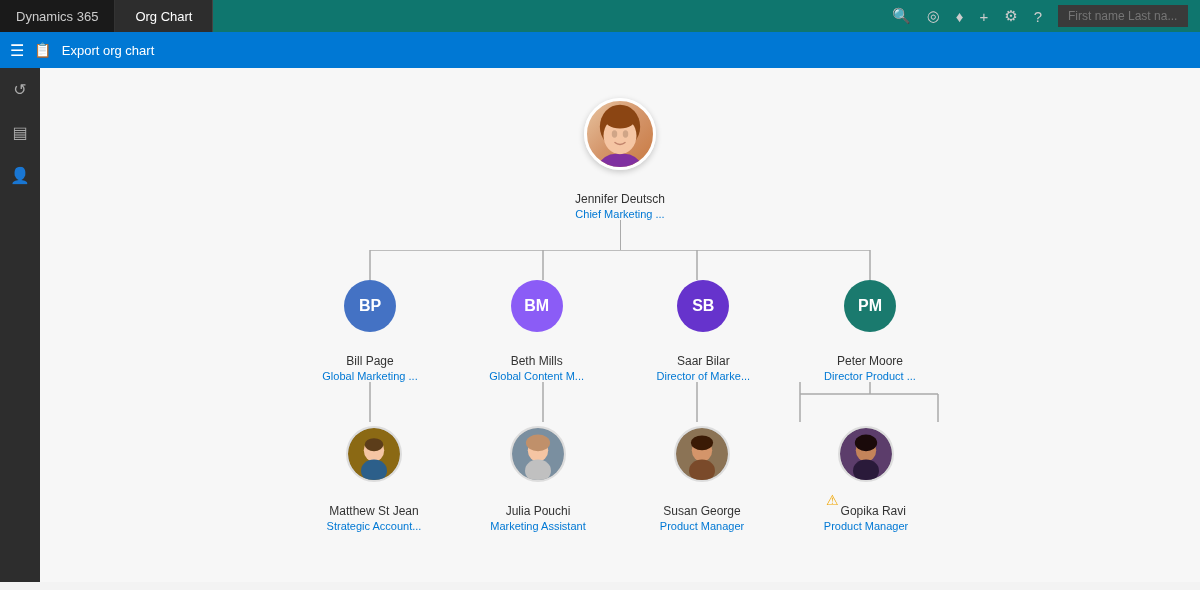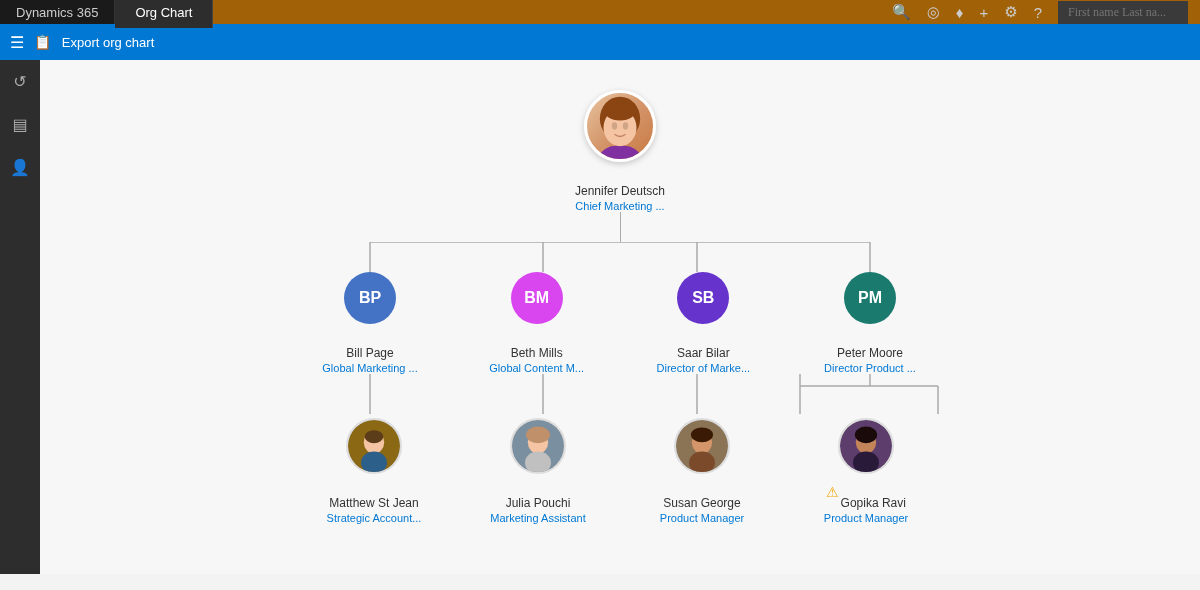--- a/index.html
+++ b/index.html
@@ -1,23 +1,22 @@
 <!DOCTYPE html>
 <html><head>
   <meta charset="utf-8">
   <style>
     * { box-sizing: border-box; margin: 0; padding: 0; }
     body { font-family: 'Segoe UI', Arial, sans-serif; background: #f3f3f3; overflow: hidden; }
 
     
     .top-nav {
       display: flex;
-      align-items: center;
-      height: 24px;
-      background: #a16207;
+      height: 32px;
+      background: #0f766e;
       color: #fff;
       font-size: 14px;
     }
     .top-nav-dynamics {
       background: #1a1a1a;
       padding: 0 16px;
       height: 100%;
       display: flex;
       align-items: center;
       font-size: 13px;
@@ -46,21 +45,20 @@
       font-size: 15px;
       cursor: pointer;
     }
     .top-nav-search {
       background: #3a3a3a;
       border: none;
       color: #ccc;
       padding: 4px 10px;
       font-size: 12px;
       width: 130px;
-      font-family: Liberation Serif, serif;
     }
 
     
     .toolbar {
       display: flex;
       align-items: center;
       height: 36px;
       background: #0078d4;
       color: #fff;
       font-size: 13px;
@@ -277,21 +275,21 @@
 
       <div class="level-row" style="width:660px; justify-content:space-between; padding: 0 20px;">
 
         <div class="node">
           <div class="avatar-initials" style="background:#4472c4;">BP</div>
           <div class="node-name">Bill Page</div>
           <div class="node-title">Global Marketing ...</div>
         </div>
 
         <div class="node">
-          <div class="avatar-initials" style="background:#d946ef;">BM</div>
+          <div class="avatar-initials" style="background:#8b5cf6;">BM</div>
           <div class="node-name">Beth Mills</div>
           <div class="node-title">Global Content M...</div>
         </div>
 
         <div class="node">
           <div class="avatar-initials" style="background:#6633cc;">SB</div>
           <div class="node-name">Saar Bilar</div>
           <div class="node-title">Director of Marke...</div>
         </div>
 

